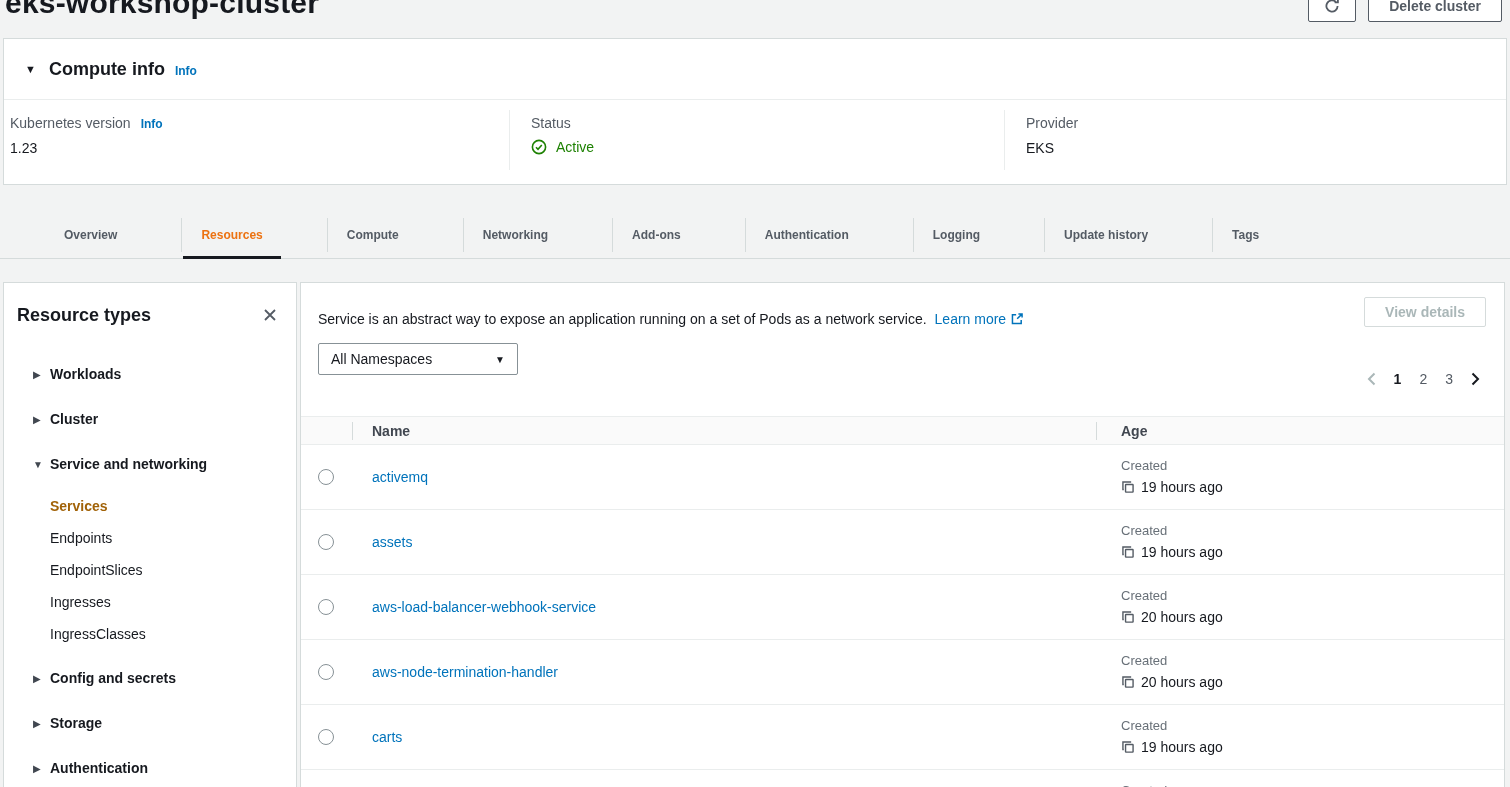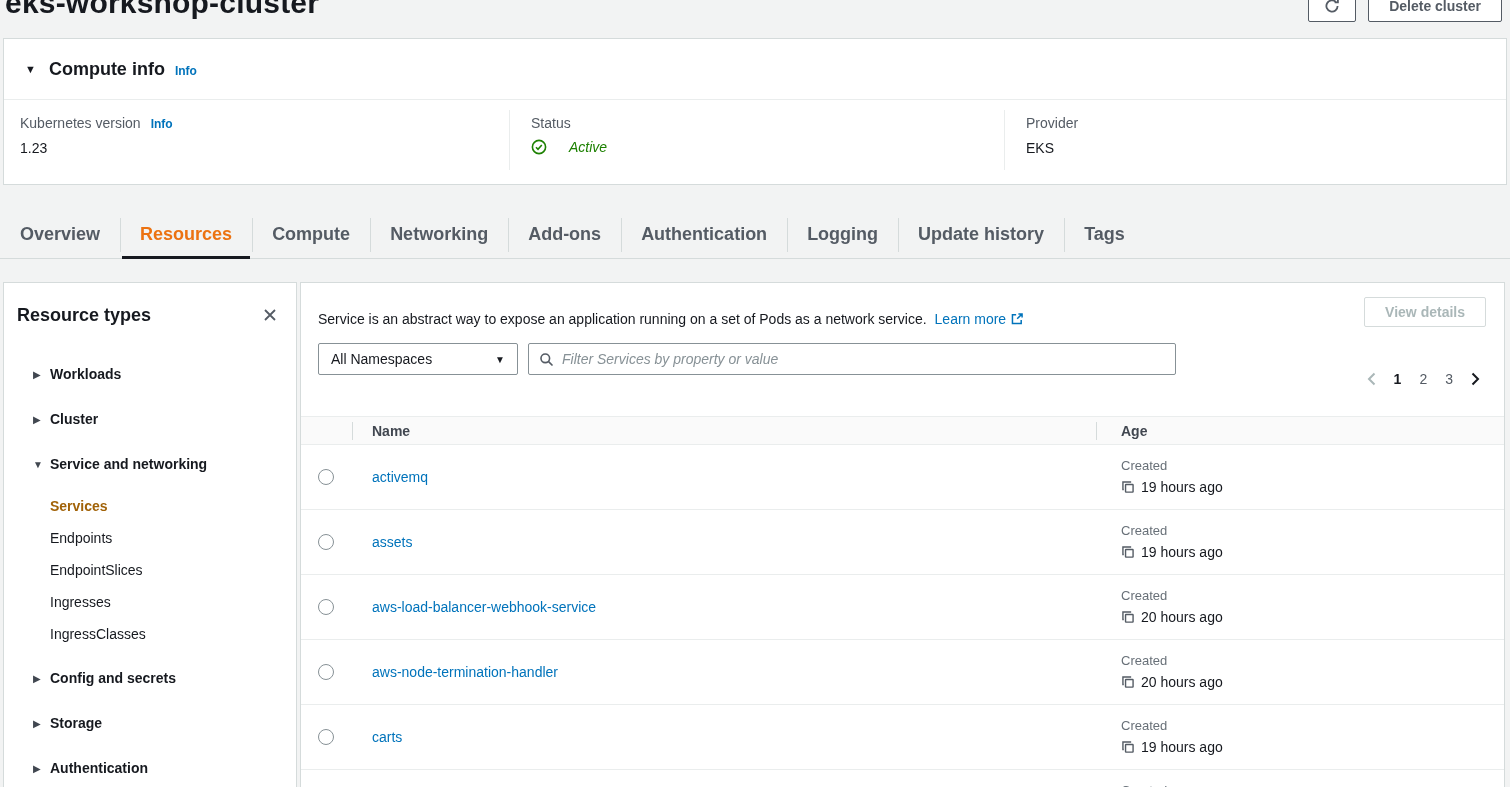--- a/index.html
+++ b/index.html
@@ -34,30 +34,30 @@
   }
   .caret { font-size:11px; color:#16191f; margin-right:13px; }
   .section-title { font-size:18px; font-weight:700; color:#16191f; }
   .info-link { font-size:12px; font-weight:700; color:#0073bb; margin-left:10px; position:relative; top:2px; text-decoration:none; cursor:pointer; }
   .cluster-card-body { position:relative; height:84px; }
   .vdiv { position:absolute; top:10px; bottom:14px; width:1px; background:#eaeded; }
   .ci-col { position:absolute; top:15px; }
   .ci-label { font-size:14px; color:#545b64; display:flex; align-items:center; }
   .ci-label .info-link { top:1px; }
   .ci-value { font-size:14px; color:#16191f; margin-top:9px; }
-  .status-value { display:flex; align-items:center; gap:22px; color:#1d8102; font-size:14px; margin-top:8px;font-style:italic; }
+  .status-value { display:flex; align-items:center; gap:9px; color:#1d8102; font-size:14px; margin-top:8px; }
 
   
   .tabs {
     position:absolute; left:0; right:0; top:211px; height:48px;
     display:flex; align-items:stretch; border-bottom:1px solid #d5dbdb; padding-left:0;
   }
   .tab {
     position:relative; padding:0 20px; display:flex; align-items:center;
-    font-size:18px; font-weight:700; color:#545b64; cursor:pointer; white-space:nowrap;
+    font-size:12px; font-weight:700; color:#545b64; cursor:pointer; white-space:nowrap;margin-left:44px;
   }
   .tab + .tab::before {
     content:""; position:absolute; left:0; top:7px; height:34px; width:1px; background:#d5dbdb;
   }
   .tab.active { color:#ec7211; }
   .tab.active::after {
     content:""; position:absolute; left:2px; right:2px; bottom:-1px; height:3px; background:#16191f;
   }
 
   
@@ -152,21 +152,21 @@
     <button class="btn text-btn">Delete cluster</button>
   </div>
 
   <section class="card cluster-card">
     <div class="cluster-card-header">
       <span class="caret">▼</span>
       <span class="section-title">Compute info</span>
       <a class="info-link">Info</a>
     </div>
     <div class="cluster-card-body">
-      <div class="ci-col" style="left:16px;">
+      <div class="ci-col" style="left:6px;">
         <div class="ci-label">
           <span>Kubernetes version</span>
           <a class="info-link">Info</a>
         </div>
         <div class="ci-value">1.23</div>
       </div>
       <div class="vdiv" style="left:505px;"></div>
       <div class="ci-col" style="left:527px;">
         <div class="ci-label">Status</div>
         <div class="status-value">
@@ -252,29 +252,20 @@
       <p class="panel-desc">
         <span>Service is an abstract way to expose an application running on a set of Pods as a network service.</span><a class="learn-more">Learn more</a><span class="ext-icon"><svg width="14" height="14" viewBox="0 0 16 16">
               <path d="M12.8 9v4.2H2.8V3.2H7" fill="none" stroke="#0073bb" stroke-width="1.7"></path>
               <path d="M9.6 2.2h4.2v4.2M13.6 2.4L8.2 7.8" fill="none" stroke="#0073bb" stroke-width="1.7"></path>
             </svg></span>
       </p>
       <div class="filter-row">
         <div class="ns-select">
           <span>All Namespaces</span>
           <span class="caret">▼</span>
-        </div>
-        <div class="search-box">
-          <span style="display:flex;color:#545b64;">
-            <svg width="15" height="15" viewBox="0 0 16 16">
-                <circle cx="6.7" cy="6.7" r="4.6" fill="none" stroke="currentColor" stroke-width="1.7"></circle>
-                <path d="M10.2 10.2L14.4 14.4" stroke="currentColor" stroke-width="1.7"></path>
-              </svg>
-          </span>
-          <input type="text" placeholder="Filter Services by property or value" style="">
         </div>
       </div>
     </div>
 
     <div class="pagination">
       <button class="page-chevron disabled">
         <span style="display:flex;">
           <svg width="16" height="16" viewBox="0 0 16 16">
               <path d="M10.5 2.5L5 8l5.5 5.5" fill="none" stroke="currentColor" stroke-width="2"></path>
             </svg>

